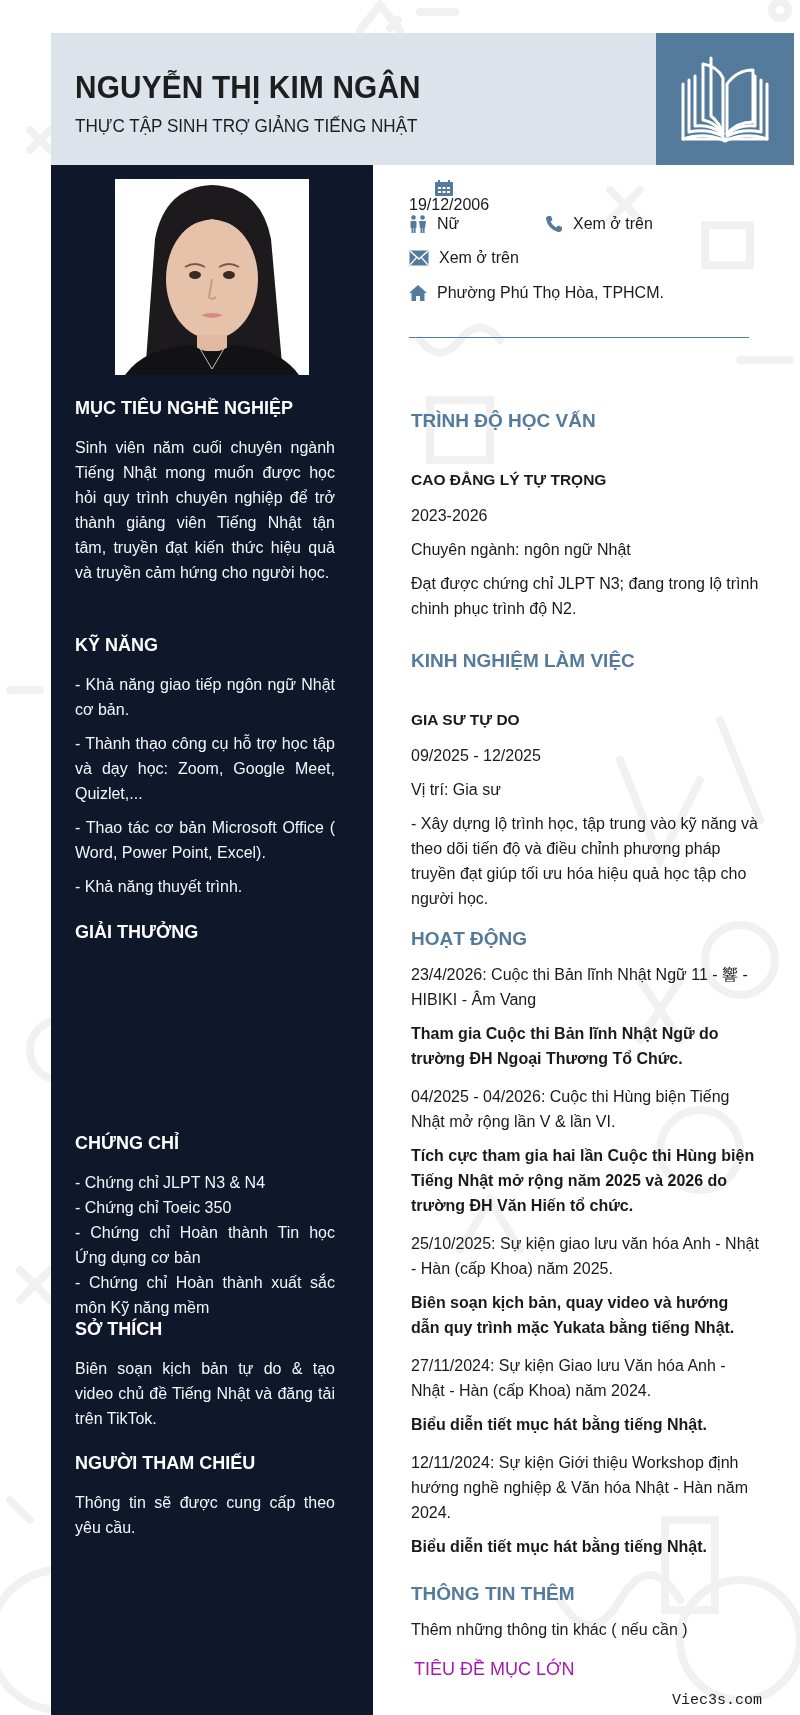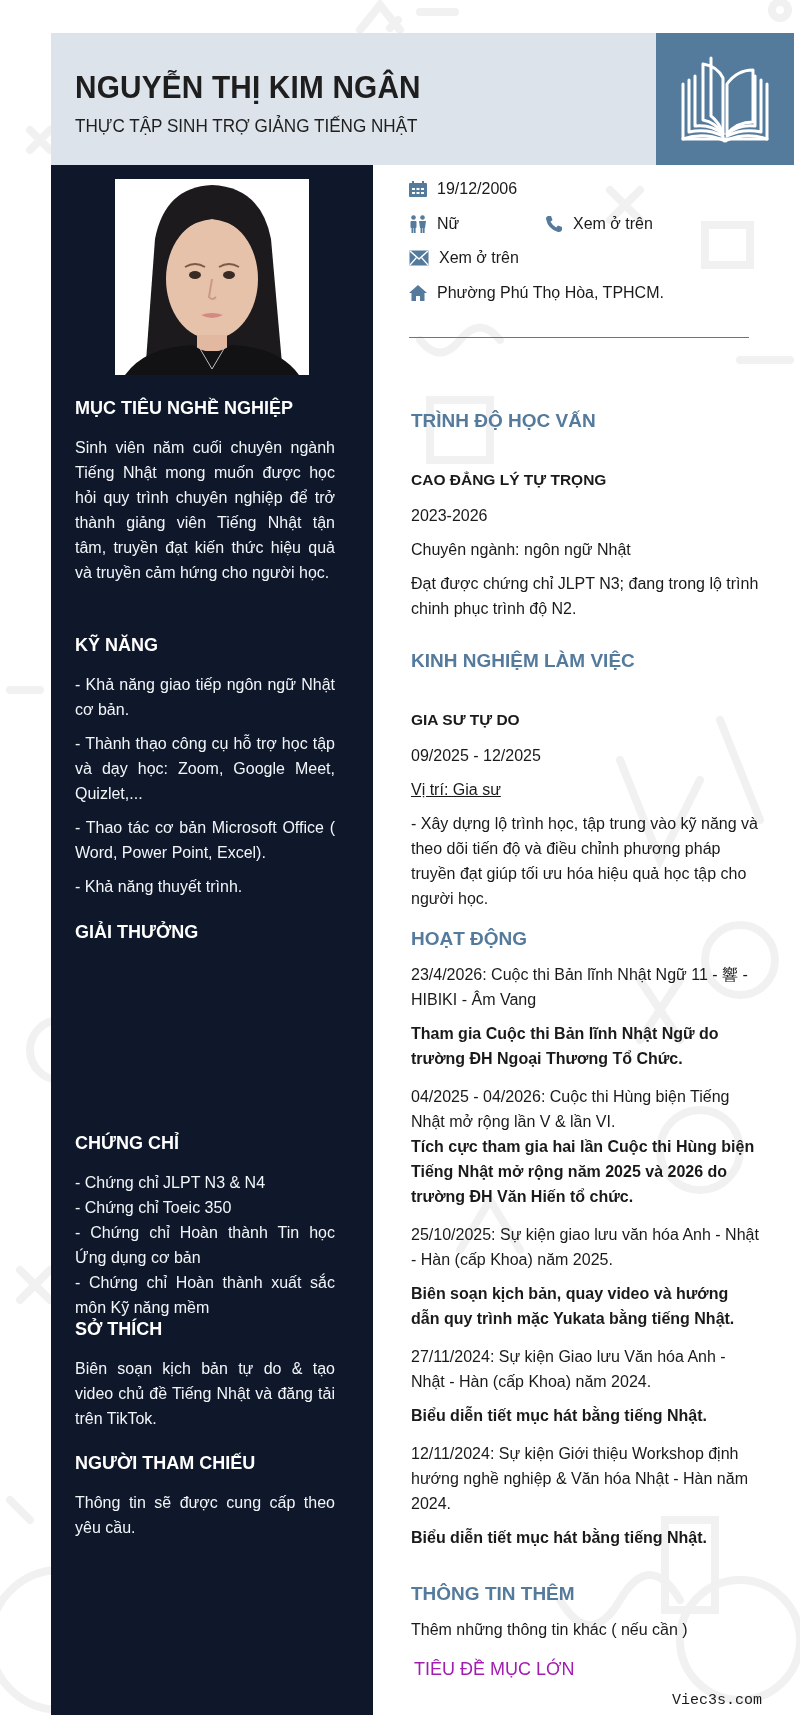--- a/index.html
+++ b/index.html
@@ -164,21 +164,21 @@
 
   <div class="sb-section" style="top:1288px;">
     <div class="sb-heading">NGƯỜI THAM CHIẾU</div>
     <div class="sb-text">
         <p>Thông tin sẽ được cung cấp theo yêu cầu.</p>
       </div>
   </div>
 </aside>
 
 <main class="main">
-  <div class="contact-row" style="left:36px; top:15px;">
+  <div class="contact-row" style="left:36px; top:15px;flex-direction:column;">
     <svg width="18" height="16" viewBox="0 0 18 16">
         <rect x="0" y="2" width="18" height="14" rx="1" fill="#547a9c"></rect>
         <rect x="3" y="0" width="2" height="4" fill="#547a9c"></rect>
         <rect x="13" y="0" width="2" height="4" fill="#547a9c"></rect>
         <g fill="#ffffff">
           <rect x="3" y="7" width="3" height="2"></rect>
           <rect x="7.5" y="7" width="3" height="2"></rect>
           <rect x="12" y="7" width="3" height="2"></rect>
           <rect x="3" y="11" width="3" height="2"></rect>
           <rect x="7.5" y="11" width="3" height="2"></rect>
@@ -227,33 +227,33 @@
     <div class="upper">CAO ĐẲNG LÝ TỰ TRỌNG</div>
     <div style="margin-top:11px;">2023-2026</div>
     <div style="margin-top:9px;">Chuyên ngành: ngôn ngữ Nhật</div>
     <div style="margin-top:9px;">Đạt được chứng chỉ JLPT N3; đang trong lộ trình chinh phục trình độ N2.</div>
   </div>
 
   <div class="m-heading" style="top:485px;">KINH NGHIỆM LÀM VIỆC</div>
   <div class="m-block" style="top:542px;">
     <div class="upper">GIA SƯ TỰ DO</div>
     <div style="margin-top:11px;">09/2025 - 12/2025</div>
-    <div style="margin-top:9px;text-decoration:underline;">Vị trí: Gia sư</div>
+    <div style="margin-top:9px;">Vị trí: Gia sư</div>
     <div style="margin-top:9px;">- Xây dựng lộ trình học, tập trung vào kỹ năng và theo dõi tiến độ và điều chỉnh phương pháp truyền đạt giúp tối ưu hóa hiệu quả học tập cho người học.</div>
   </div>
 
   <div class="m-heading" style="top:763px;">HOẠT ĐỘNG</div>
   <div class="m-block" style="top:797px;">
     <div>
       <div>23/4/2026: Cuộc thi Bản lĩnh Nhật Ngữ 11 - 響 - HIBIKI - Âm Vang</div>
       <div class="bold" style="margin-top:9px;">Tham gia Cuộc thi Bản lĩnh Nhật Ngữ do trường ĐH Ngoại Thương Tổ Chức.</div>
     </div>
     <div style="margin-top:13px;">
       <div>04/2025 - 04/2026: Cuộc thi Hùng biện Tiếng Nhật mở rộng lần V &amp; lần VI.</div>
-      <div class="bold" style="">Tích cực tham gia hai lần Cuộc thi Hùng biện Tiếng Nhật mở rộng năm 2025 và 2026 do trường ĐH Văn Hiến tổ chức.</div>
+      <div class="bold" style="margin-top:9px;">Tích cực tham gia hai lần Cuộc thi Hùng biện Tiếng Nhật mở rộng năm 2025 và 2026 do trường ĐH Văn Hiến tổ chức.</div>
     </div>
     <div style="margin-top:13px;">
       <div>25/10/2025:  Sự kiện giao lưu văn hóa Anh - Nhật - Hàn (cấp Khoa) năm 2025.</div>
       <div class="bold" style="margin-top:9px;">Biên soạn kịch bản, quay video và hướng dẫn quy trình mặc Yukata bằng tiếng Nhật.</div>
     </div>
     <div style="margin-top:13px;">
       <div>27/11/2024: Sự kiện Giao lưu Văn hóa Anh - Nhật - Hàn (cấp Khoa) năm 2024.</div>
       <div class="bold" style="margin-top:9px;">Biểu diễn tiết mục hát bằng tiếng Nhật.</div>
     </div>
     <div style="margin-top:13px;">

